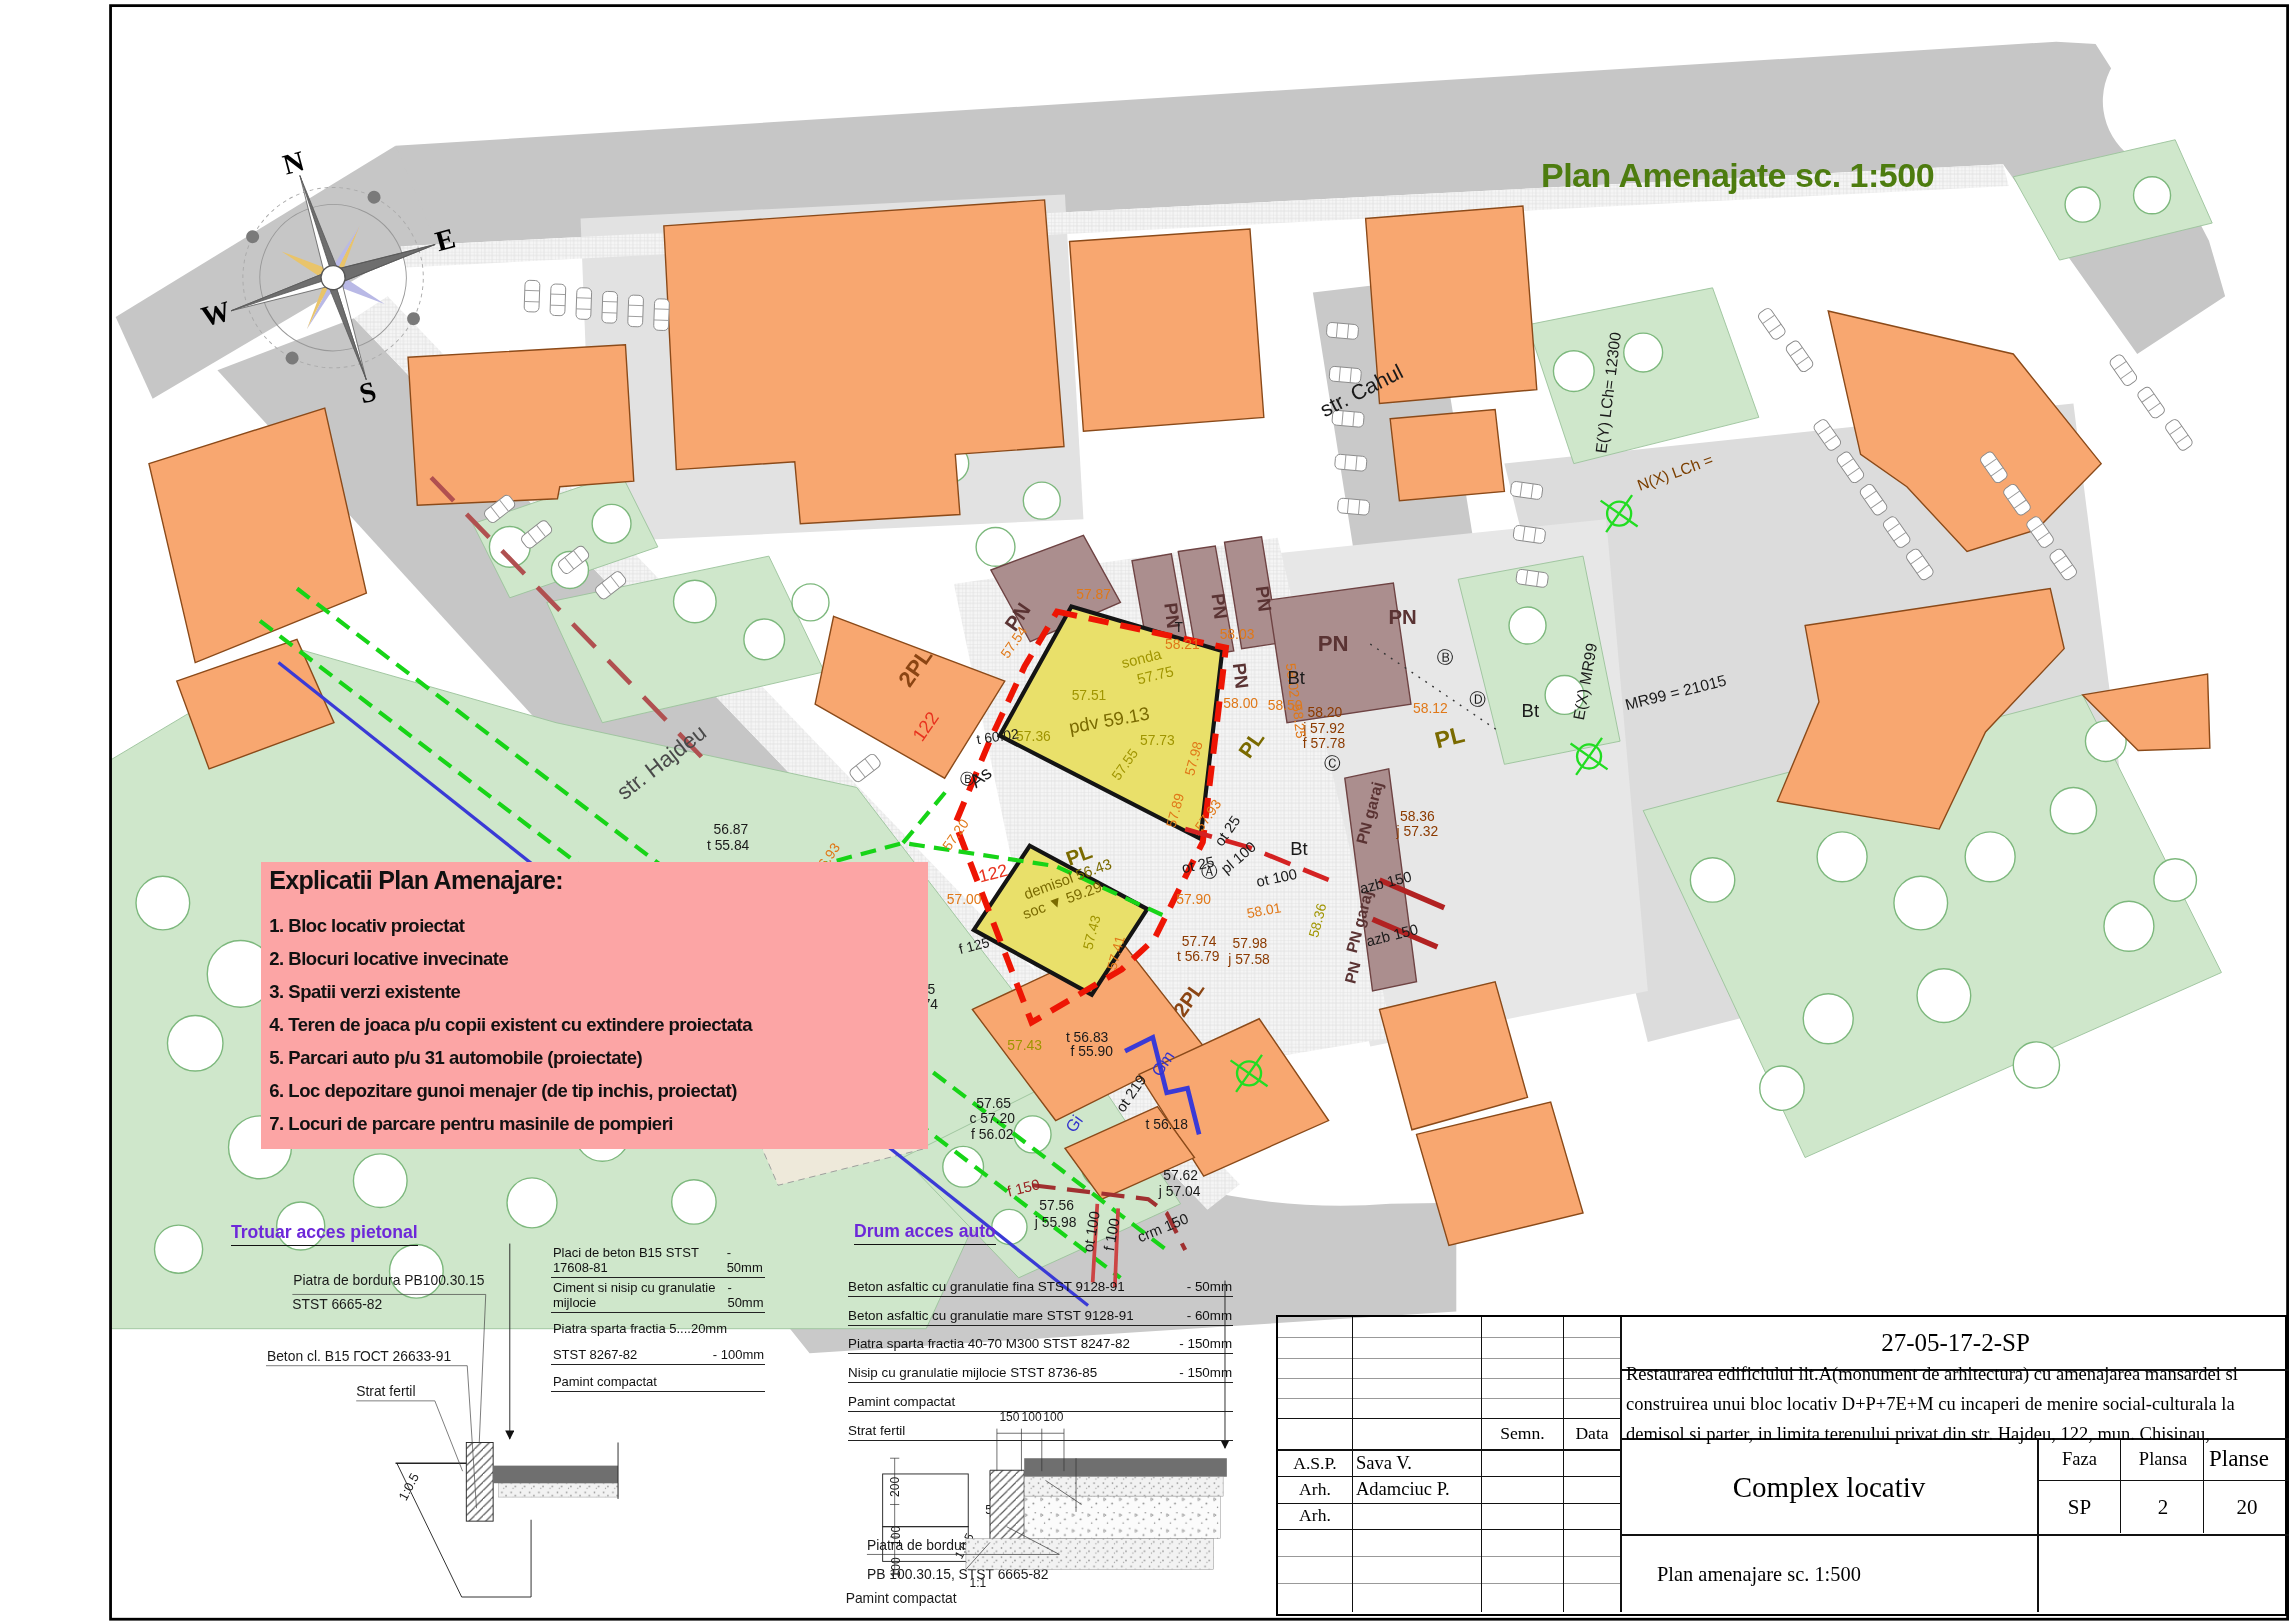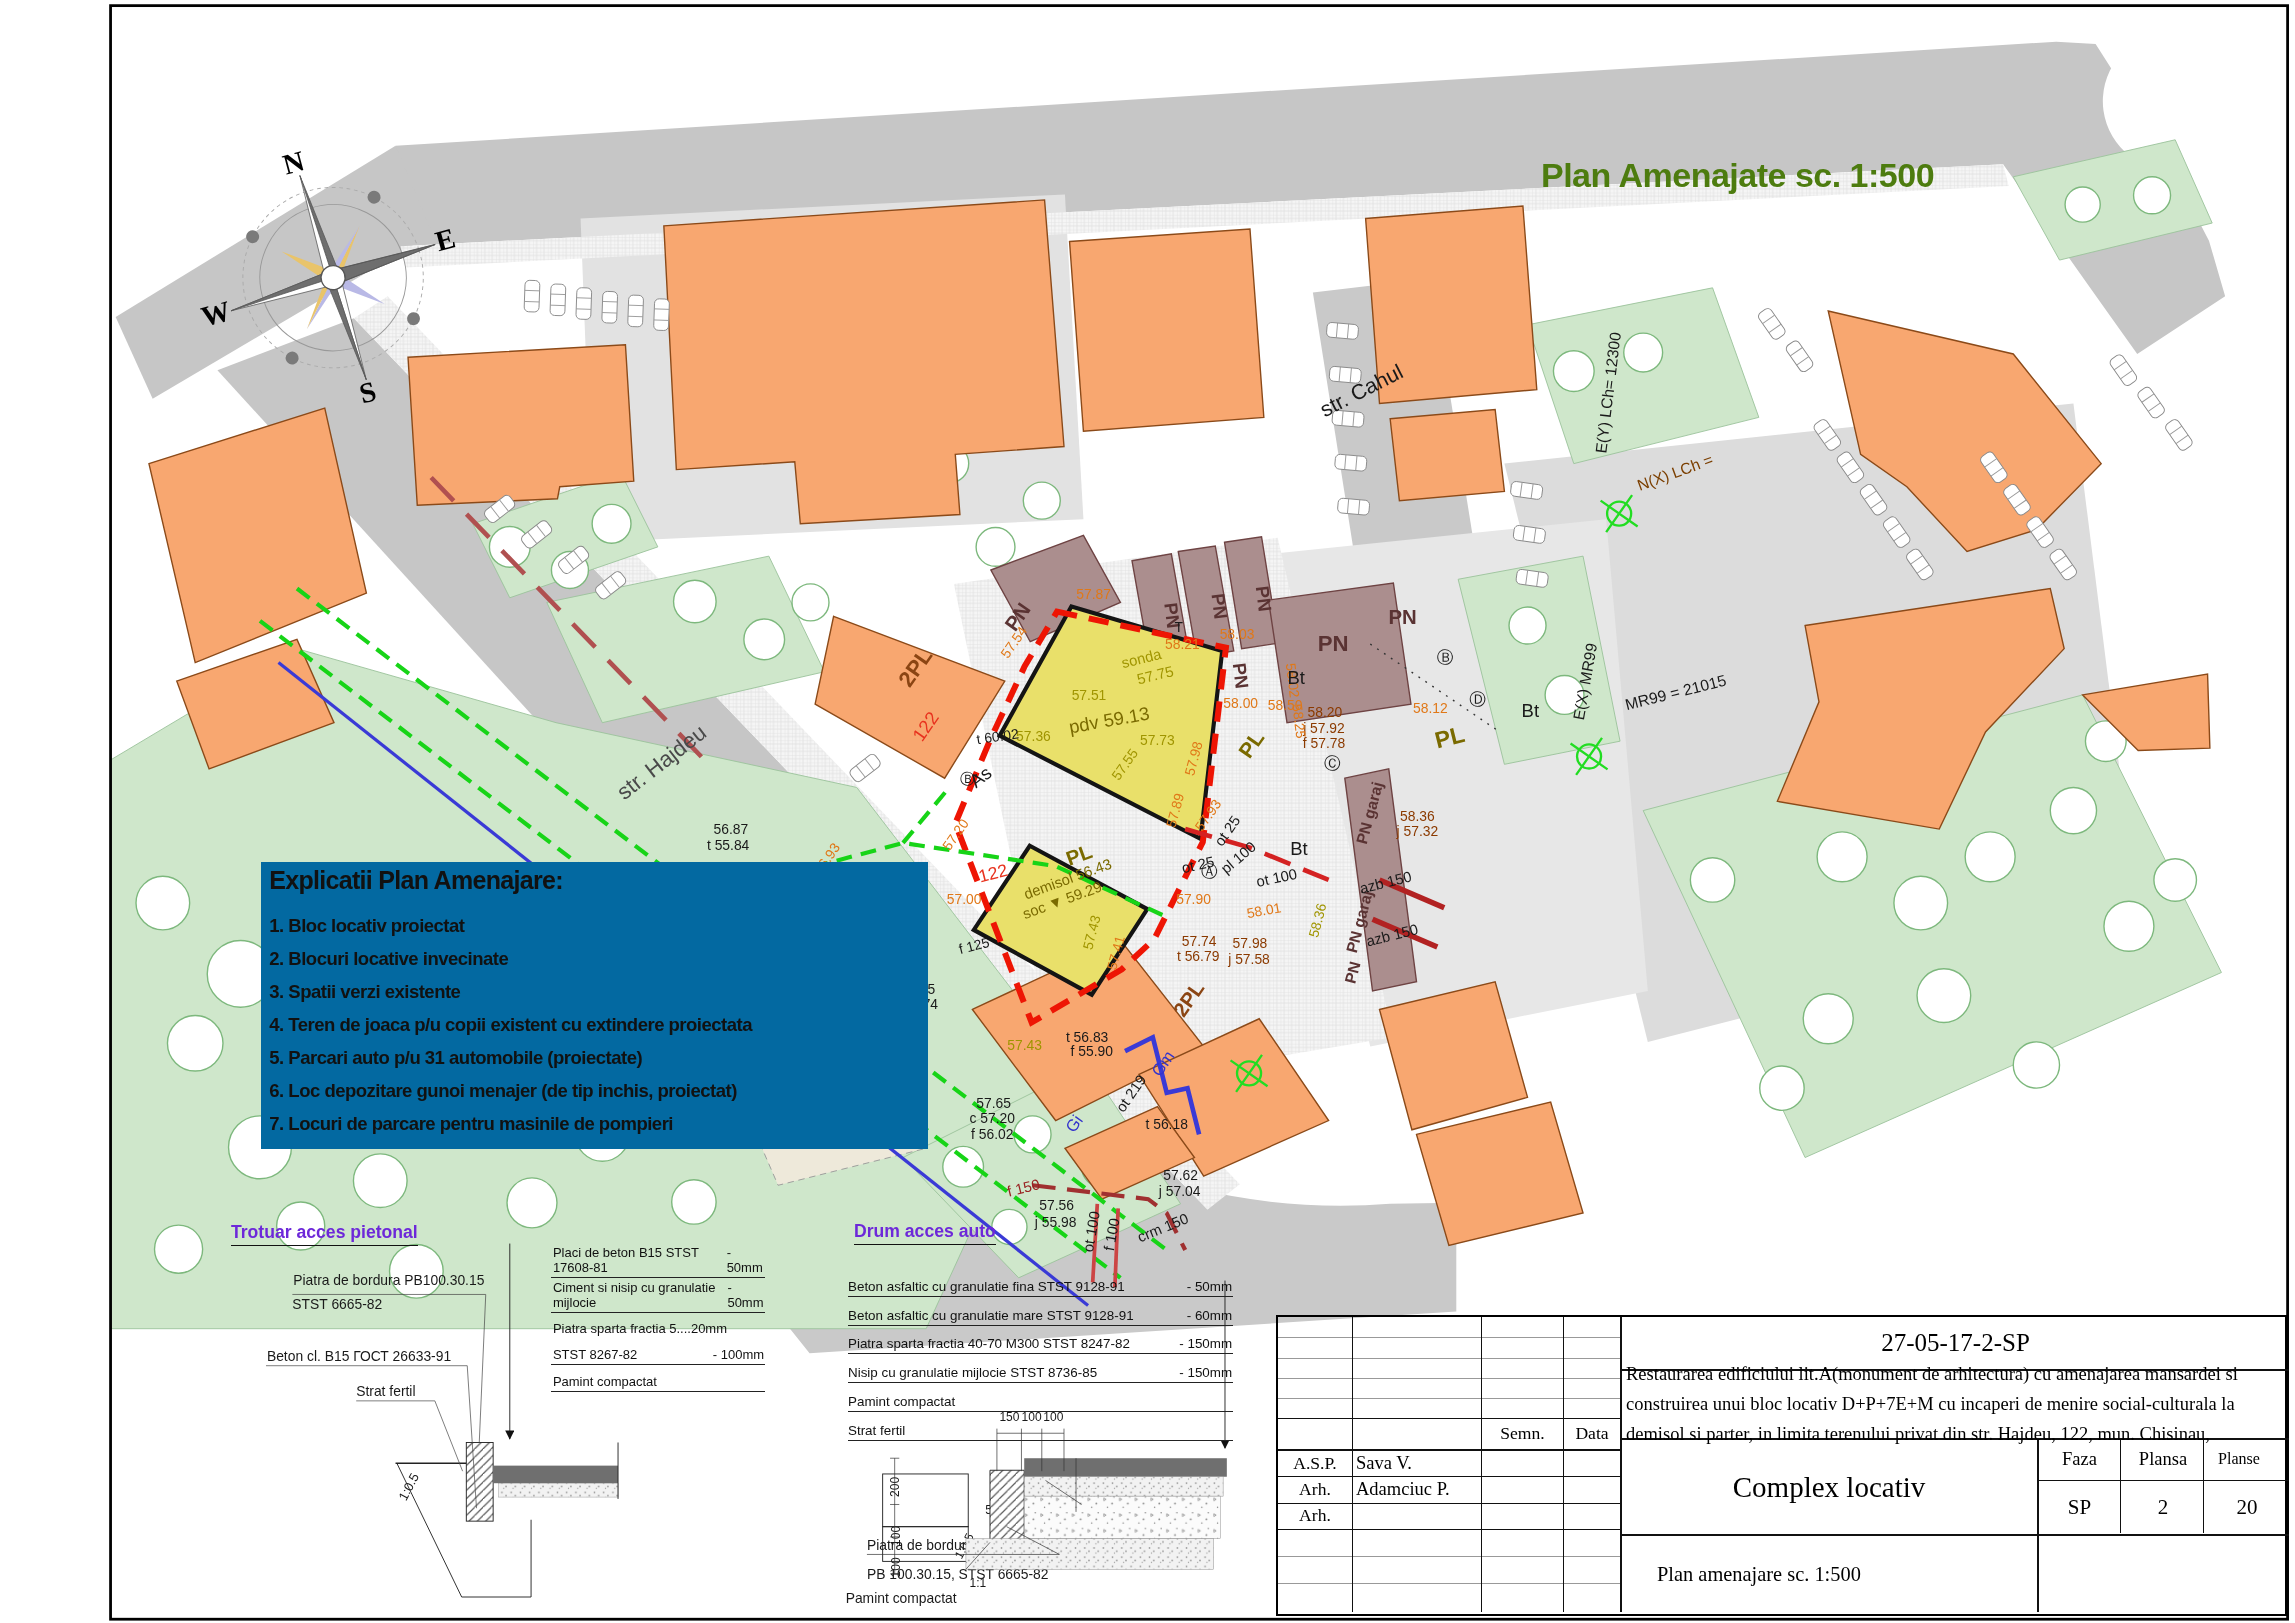--- a/index.html
+++ b/index.html
@@ -1,21 +1,21 @@
 <!DOCTYPE html>
 <html style="font-size:7.4px"><head>
 <meta charset="utf-8">
 <style>
   html,body{margin:0;padding:0;background:#fff;}
   #sheet{position:relative;width:2295px;height:1623px;background:#fff;overflow:hidden;
          font-family:"Liberation Sans",sans-serif;}
   #plan-svg{position:absolute;left:0;top:0;z-index:1;}
   .ov{position:absolute;z-index:2;}
   #sheet-title{left:1541px;top:156px;font-size:34px;font-weight:bold;color:#4d7c0f;letter-spacing:-0.5px;}
-  #legend{left:261px;top:862px;width:650px;background:#0369a1;padding:3.7px 8.3px 9.3px 8.3px;}
+  #legend{left:261px;top:862px;width:650px;background:#fca5a5;padding:3.7px 8.3px 9.3px 8.3px;}
   #legend .lg-title{font-size:25px;font-weight:bold;letter-spacing:-0.7px;margin-bottom:14px;color:#111;}
   #legend .lg-item{font-size:18.5px;font-weight:bold;letter-spacing:-0.5px;line-height:33px;color:#111;white-space:nowrap;}
   .sec-title{font-size:17.6px;font-weight:600;color:#6d28d9;border-bottom:1.4px solid #111;padding-bottom:1.9px;}
   #trot-title{left:231px;top:1222px;}
   #drum-title{left:854px;top:1221px;}
   .ltable{position:absolute;z-index:2;}
   .lrow{display:flex;justify-content:space-between;align-items:flex-end;color:#111;}
   .lrow.rule{border-bottom:0.9px solid #222;}
   #trot-table{left:511px;top:1243px;width:254px;}
   #trot-table .lrow{font-size:13px;min-height:22px;padding:1.9px 0.9px 1.9px 1.9px;margin-left:40px;}
@@ -707,21 +707,21 @@
   <div class="tb cell-c" style="left:0;top:160px;width:74px;height:25px;font-size:17.6px">Arh.</div>
   <div class="tb cell-l" style="left:78px;top:160px;width:125px;height:25px;font-size:18.5px">Adamciuc P.</div>
   <div class="tb cell-c" style="left:0;top:186px;width:74px;height:25px;font-size:17.6px">Arh.</div>
   <div class="tb cell-l" style="left:78px;top:186px;width:125px;height:25px;font-size:18.5px"></div>
 
   <div class="tb cell-c" style="left:344px;top:0;width:667px;height:52px;font-size:25px">27-05-17-2-SP</div>
   <div class="tb cell-c" style="left:348px;top:54px;width:659px;height:66px;font-size:18.5px;line-height:30px">Restaurarea edificiului lit.A(monument de arhitectura) cu amenajarea mansardei si construirea unui bloc locativ D+P+7E+M cu incaperi de menire social-culturala la demisol si parter, in limita terenului privat din str. Hajdeu, 122, mun. Chisinau,</div>
   <div class="tb cell-c" style="left:344px;top:124px;width:414px;height:92px;font-size:29px">Complex locativ</div>
   <div class="tb cell-c" style="left:761px;top:121px;width:81px;height:42px;font-size:18.5px">Faza</div>
   <div class="tb cell-c" style="left:844px;top:121px;width:82px;height:42px;font-size:18.5px">Plansa</div>
-  <div class="tb cell-c" style="left:927px;top:121px;width:68px;height:42px;font-size:16px">Planse</div>
+  <div class="tb cell-c" style="left:927px;top:121px;width:68px;height:42px;font-size:23px">Planse</div>
   <div class="tb cell-c" style="left:761px;top:164px;width:81px;height:52px;font-size:21px">SP</div>
   <div class="tb cell-c" style="left:844px;top:164px;width:82px;height:52px;font-size:21px">2</div>
   <div class="tb cell-c" style="left:927px;top:164px;width:84px;height:52px;font-size:21px">20</div>
   <div class="tb cell-l" style="left:379px;top:219px;width:375px;height:76px;font-size:20.4px">Plan amenajare sc. 1:500</div>
 </div>
 
 </div>
 
 
 </body></html>

